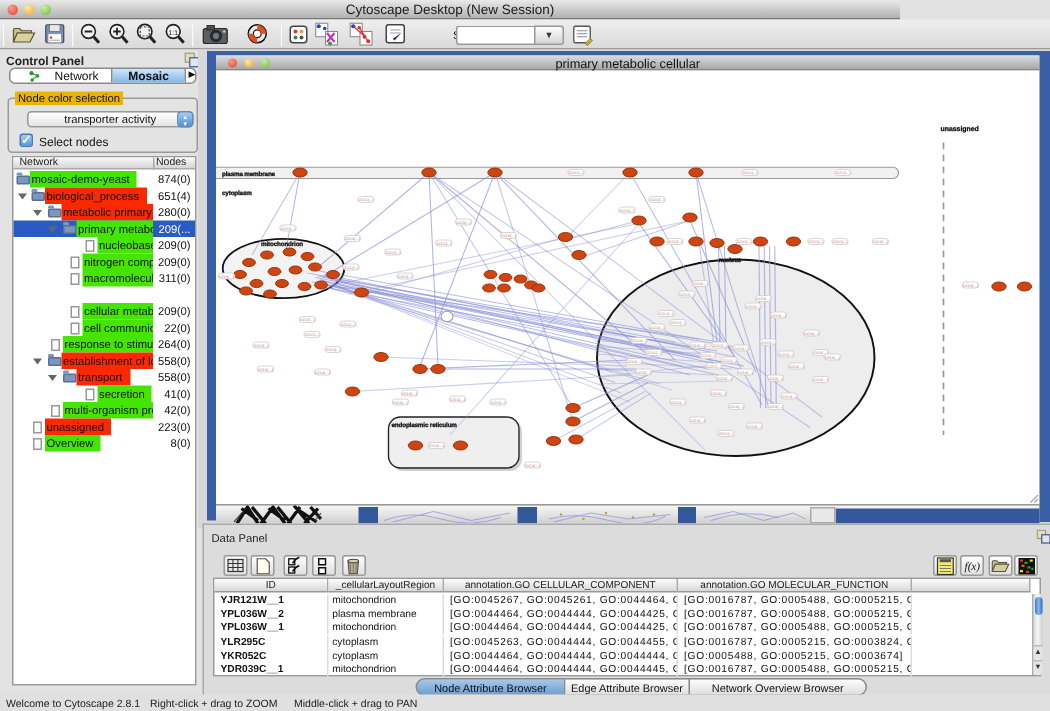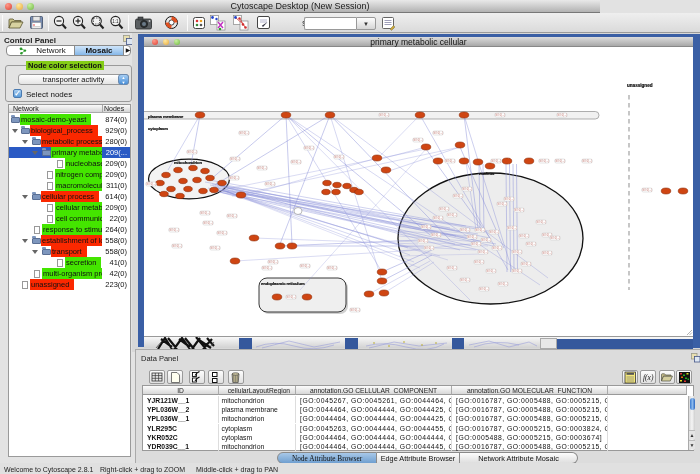--- a/index.html
+++ b/index.html
@@ -11,21 +11,21 @@
 #toolbar{left:0;top:13px;width:700px;height:20px;background:linear-gradient(#efefef,#dadada);border-bottom:1px solid #9a9a9a;}
 .sep{position:absolute;top:2px;height:16px;width:1px;background:#c2c2c2;border-right:1px solid #fafafa;}
 #searchlbl{left:277px;top:6px;font-size:7.5px;color:#111;position:absolute;margin-left:25px;}
 #searchbox{left:304px;top:4px;width:52px;height:13px;background:#fff;border:1px solid #999;border-right:none;border-radius:2px 0 0 2px;position:absolute;}
 #searchbtn{left:356px;top:4px;width:20px;height:13px;background:linear-gradient(#fdfdfd,#d5d5d5);border:1px solid #999;border-radius:0 2px 2px 0;position:absolute;font-size:6px;color:#333;text-align:center;line-height:12px;}
 #cpanel{left:0;top:33px;width:137px;height:430px;background:#e3e3e3;}
 #cphead{left:4px;top:2.5px;font-size:8px;font-weight:bold;color:#222;position:absolute;}
 #tabbar{position:absolute;left:6px;top:12px;width:125px;height:11px;background:#fff;border:1px solid #8a8a8a;border-radius:4px;font-size:8px;}
 #tabbar .seg{position:absolute;top:0;height:9px;line-height:9px;text-align:center;color:#111;}
 #groupbox{position:absolute;left:5px;top:32px;width:127px;height:37px;border:1px solid #9a9a9a;border-radius:3px;}
-#gbtitle{position:absolute;left:20px;top:-5px;background:#84cc16;padding:0 2px;font-size:7.5px;font-weight:bold;color:#111;}
+#gbtitle{position:absolute;left:4px;top:-5px;background:#eab308;padding:0 2px;font-size:7.5px;font-weight:normal;color:#111;}
 #combo{position:absolute;left:12px;top:8px;width:111px;height:11px;background:linear-gradient(#ffffff,#e4e4e4);border:1px solid #999;border-radius:3px;font-size:7.5px;text-align:center;line-height:10px;color:#111;}
 #combobtn{position:absolute;right:-1px;top:-1px;width:11px;height:11px;background:linear-gradient(#a6cef4,#4a90d9);border:1px solid #6a8ab0;border-radius:3px;color:#fff;font-size:4px;line-height:5px;text-align:center;}
 #checkbox{position:absolute;left:13px;top:56px;width:9px;height:9px;background:linear-gradient(#a8cef2,#5a9bd8);border:1px solid #4a7ab0;border-radius:2px;color:#fff;font-size:8px;line-height:8px;text-align:center;font-weight:bold;}
 #cklabel{position:absolute;left:26px;top:57px;font-size:8px;color:#111;}
 #tree{position:absolute;left:8px;top:71px;width:123px;height:353px;background:#fff;border:1px solid #9a9a9a;font-size:7.5px;}
 #treehead{position:absolute;left:0;top:0;width:121px;height:8px;background:linear-gradient(#fafafa,#d5d5d5);border-bottom:1px solid #aaa;font-size:7px;color:#222;}
 .trow{position:absolute;left:0;width:121px;height:11px;line-height:11px;font-size:7.5px;white-space:nowrap;}
 .tlabel{position:absolute;top:0px;height:11px;line-height:11px;padding:0 5px 0 1px;color:#111;}
 .tval{position:absolute;right:3px;top:0;color:#111;}
 .g{background:#44e500;}
@@ -173,26 +173,26 @@
     </div>
 <div class="trow" style="top:9px;">
         <div class="folder" style="left:1.5px"></div>
         <div class="tlabel g" style="left:11px;max-width:82px;overflow:hidden;">mosaic-demo-yeast</div>
         <div class="tval" style="">874(0)</div>
       </div>
 <div class="trow" style="top:20px;">
         <div class="arr" style="left:3px"></div>
         <div class="folder" style="left:11.5px"></div>
         <div class="tlabel r" style="left:21px;max-width:72px;overflow:hidden;">biological_process</div>
-        <div class="tval" style="">929(0)</div>
+        <div class="tval" style="">651(4)</div>
       </div>
 <div class="trow" style="top:31px;">
         <div class="arr" style="left:13px"></div>
         <div class="folder" style="left:22.5px"></div>
-        <div class="tlabel r" style="left:32px;max-width:61px;overflow:hidden;">metabolic process</div>
+        <div class="tlabel r" style="left:32px;max-width:61px;overflow:hidden;">metabolic primary</div>
         <div class="tval" style="">280(0)</div>
       </div>
 <div class="trow" style="top:42px;background:#2a5ac4;">
         <div class="arr" style="left:23px"></div>
         <div class="folder" style="left:32.5px"></div>
         <div class="tlabel g" style="left:42px;max-width:51px;overflow:hidden;">primary metabo</div>
         <div class="tval" style="color:#fff;">209(...</div>
       </div>
 <div class="trow" style="top:53px;">
         <div class="doc" style="left:47.5px"></div>
@@ -202,26 +202,20 @@
 <div class="trow" style="top:64px;">
         <div class="doc" style="left:37.5px"></div>
         <div class="tlabel g" style="left:46px;max-width:47px;overflow:hidden;">nitrogen compo</div>
         <div class="tval" style="">209(0)</div>
       </div>
 <div class="trow" style="top:75px;">
         <div class="doc" style="left:37.5px"></div>
         <div class="tlabel g" style="left:46px;max-width:47px;overflow:hidden;">macromolecule</div>
         <div class="tval" style="">311(0)</div>
       </div>
-<div class="trow" style="top:86px;">
-        <div class="arr" style="left:13px"></div>
-        <div class="folder" style="left:22.5px"></div>
-        <div class="tlabel r" style="left:32px;max-width:61px;overflow:hidden;">cellular process</div>
-        <div class="tval" style="">614(0)</div>
-      </div>
 <div class="trow" style="top:97px;">
         <div class="doc" style="left:37.5px"></div>
         <div class="tlabel g" style="left:46px;max-width:47px;overflow:hidden;">cellular metabo</div>
         <div class="tval" style="">209(0)</div>
       </div>
 <div class="trow" style="top:108px;">
         <div class="doc" style="left:37.5px"></div>
         <div class="tlabel g" style="left:46px;max-width:47px;overflow:hidden;">cell communica</div>
         <div class="tval" style="">22(0)</div>
       </div>
@@ -249,20 +243,25 @@
       </div>
 <div class="trow" style="top:163px;">
         <div class="doc" style="left:24.5px"></div>
         <div class="tlabel g" style="left:33px;max-width:60px;overflow:hidden;">multi-organism pro</div>
         <div class="tval" style="">42(0)</div>
       </div>
 <div class="trow" style="top:174px;">
         <div class="doc" style="left:12.5px"></div>
         <div class="tlabel r" style="left:21px;max-width:72px;overflow:hidden;">unassigned</div>
         <div class="tval" style="">223(0)</div>
+      </div>
+<div class="trow" style="top:185px;">
+        <div class="doc" style="left:12.5px"></div>
+        <div class="tlabel g" style="left:21px;max-width:72px;overflow:hidden;">Overview</div>
+        <div class="tval" style="">8(0)</div>
       </div>
   </div>
 </div>
 <svg class="abs" style="left:0;top:33px" width="137" height="30" viewBox="0 0 137 30">
 <g transform="translate(123,2)">
  <rect x="0.5" y="0.5" width="6" height="6" fill="#e8dfb0" stroke="#998" stroke-width="0.8"></rect>
  <rect x="3.5" y="3.5" width="6" height="6" fill="#dde6f2" stroke="#458" stroke-width="0.8"></rect>
 </g>
 </svg>
 <div class="abs" id="mdi"></div>
@@ -880,20 +879,20 @@
         </div>
 </div>
       <div style="position:absolute;left:545px;top:10px;width:7px;height:54px;background:linear-gradient(90deg,#d8d8d8,#f5f5f5,#cfcfcf);border-left:1px solid #aaa;">
 <div style="position:absolute;left:0.5px;top:2px;width:5px;height:12px;border-radius:3px;background:linear-gradient(90deg,#3a7ad0,#8ab8ec,#2a66c0);"></div>
 <div style="position:absolute;left:0;top:34px;width:6px;height:9px;background:#e4e4e4;border-top:1px solid #bbb;font-size:5px;text-align:center;color:#333;line-height:9px;">▲</div>
 <div style="position:absolute;left:0;top:44px;width:6px;height:9px;background:#e4e4e4;border-top:1px solid #bbb;font-size:5px;text-align:center;color:#333;line-height:9px;">▼</div>
 </div>
     </div>
 </div>
 <div id="btabs">
-  <div class="btab" style="left:0;width:100px;border-radius:6px 0 0 6px;background:linear-gradient(#a8c8e8,#6f9fd0);font-family:Liberation Serif, serif;">Node Attribute Browser</div>
+  <div class="btab" style="left:0;width:100px;border-radius:6px 0 0 6px;background:linear-gradient(#a8c8e8,#6f9fd0);">Node Attribute Browser</div>
   <div class="btab" style="left:100px;width:83px;border-left:none;">Edge Attribute Browser</div>
-  <div class="btab" style="left:183px;width:118px;border-left:none;border-radius:0 6px 6px 0;">Network Attribute Mosaic</div>
+  <div class="btab" style="left:183px;width:118px;border-left:none;border-radius:0 6px 6px 0;">Network Overview Browser</div>
 </div>
 <div class="abs" id="statusbar">
   <span style="position:absolute;left:4px;top:3px;">Welcome to Cytoscape 2.8.1</span>
   <span style="position:absolute;left:100px;top:3px;">Right-click + drag to ZOOM</span>
   <span style="position:absolute;left:196px;top:3px;">Middle-click + drag to PAN</span>
 </div>
 </body></html>

